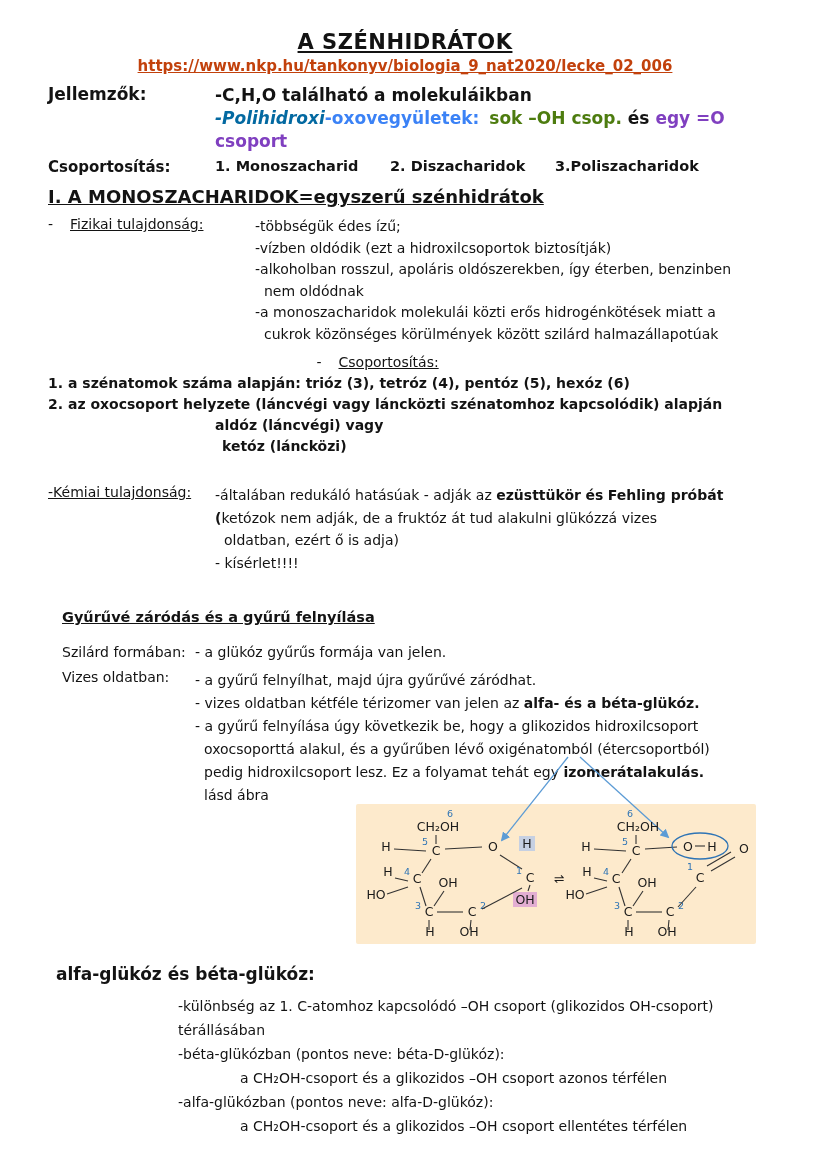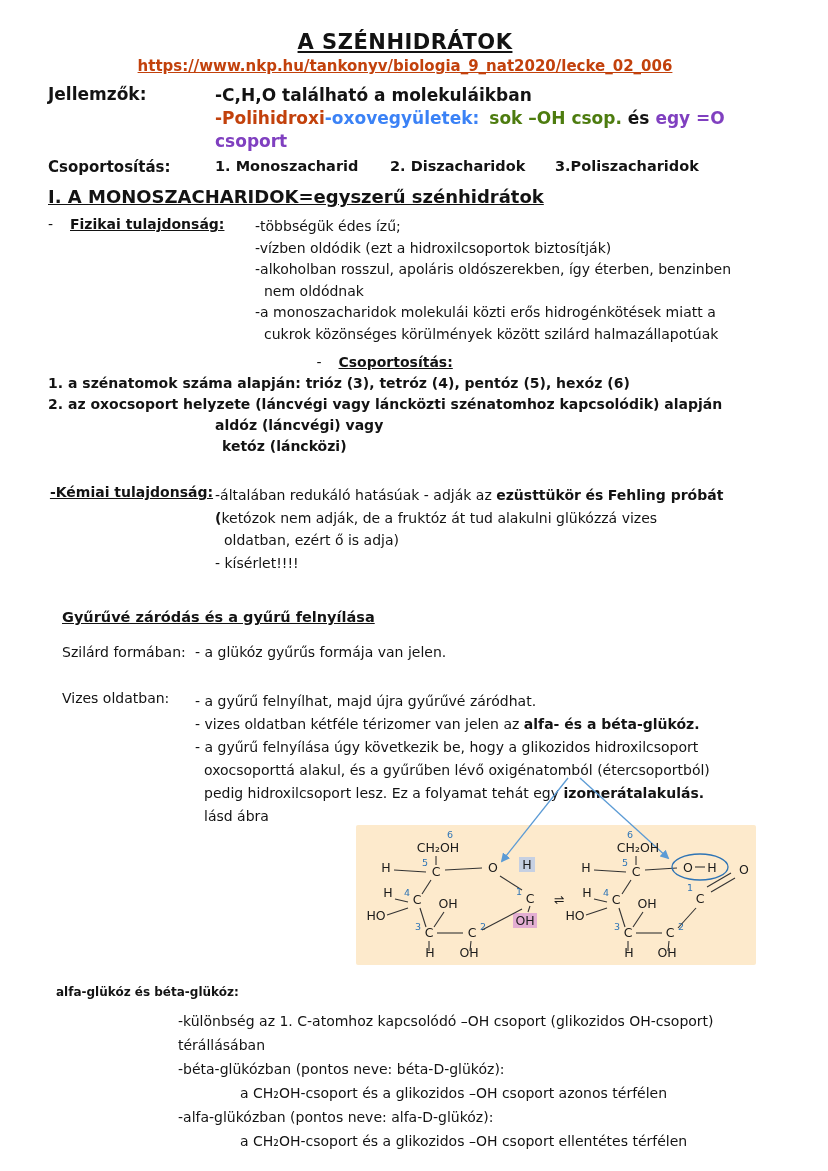--- a/index.html
+++ b/index.html
@@ -4,30 +4,30 @@
 <style>
   * { margin:0; padding:0; box-sizing:border-box; }
   html,body { background:#ffffff; }
   body {
     width:828px; height:1171px; overflow:hidden;
     font-family:"DejaVu Sans", sans-serif;
     font-size:14px; color:#131313;
     padding:30px 36px 16px 48px;
   }
   .b { font-weight:bold; }
-  .bu { font-weight:bold; text-decoration:underline; }
+  .bu { font-weight:normal; text-decoration:underline; }
   .row { display:flex; align-items:flex-start; }
 
   .title { text-align:center; font-size:21px; font-weight:bold; text-decoration:underline; letter-spacing:.5px; margin-bottom:3px; margin-right:30px; }
   .linkline { text-align:center; margin-right:30px; margin-bottom:9px; }
   .link { color:#c2410c; font-size:15px; font-weight:bold; text-decoration:underline; cursor:pointer; }
 
   .jell-label { width:167px; flex:none; font-size:17px; font-weight:bold; }
   .jell-col { font-size:17px; font-weight:bold; line-height:23px; }
-  .c-poli { color:#c2410c; }
+  .c-poli { color:#0369a1;font-style:italic; }
   .c-oxo  { color:#3b82f6; }
   .c-red  { color:#4d7c0f; margin-left:10px; }
   .c-purple { color:#8040c0; }
 
   .r-csop { margin-top:5px; font-size:14.5px; font-weight:bold; }
   .csop-label { width:167px; flex:none; font-size:15px; }
   .csop-i1 { width:175px; flex:none; }
   .csop-i2 { width:165px; flex:none; }
 
   .mono-heading { font-size:18px; font-weight:bold; text-decoration:underline; margin:10px 0 9px; }
@@ -37,37 +37,37 @@
   .body-col { line-height:21.5px; }
   .ind1 { margin-left:9px; }
 
   .r-csop2 { margin-top:9px; margin-bottom:3px;justify-content:center; }
   .numrow { display:flex; line-height:21px; font-weight:bold; }
   .num-col { width:20px; flex:none; }
   .aldoz { margin-left:167px; font-weight:bold; line-height:21px; }
   .ketoz { margin-left:174px; font-weight:bold; line-height:21px; }
 
   .r-kem { margin-top:27px; }
-  .kem-label { width:167px; flex:none;text-align:center; }
+  .kem-label { width:167px; flex:none; }
   .kem-col { line-height:22.5px; }
 
   .gyuru-heading { margin-top:35px; margin-left:14px; font-size:14.5px; font-weight:bold; text-decoration:underline; }
   .r-szilard { margin-top:19px; margin-left:14px; }
   .szv-label { width:133px; flex:none; }
-  .r-vizes { margin-top:30px; margin-left:14px; }
+  .r-vizes { margin-top:9px; margin-left:14px; }
   .vizes-col { line-height:23px; }
 
   .figwrap { position:relative; width:424px; height:202px; margin:-58px 0 0 308px; pointer-events:none; }
   .figwrap svg { position:absolute; left:0; top:0; }
   .fig-text { font-family:"DejaVu Sans",sans-serif; font-size:12.5px; fill:#1a1a1a; text-anchor:middle; }
   .fig-num { font-family:"DejaVu Sans",sans-serif; font-size:9.5px; fill:#2e74b5; text-anchor:middle; }
   .bond { stroke:#333333; stroke-width:1.1; }
   .arrow { stroke:#5b9bd5; stroke-width:1.3; fill:none; }
 
-  .alfa-heading { margin-top:13px; margin-left:8px; font-size:12px; font-weight:bold; }
+  .alfa-heading { margin-top:13px; margin-left:8px; font-size:17px; font-weight:bold; }
   .alfa-col { margin-left:130px; margin-top:10px; line-height:24px; }
   .ind2 { margin-left:62px; }
 </style>
 </head>
 <body>
 
 <div>
 
   <div class="title">A SZÉNHIDRÁTOK</div>
   <div class="linkline">

